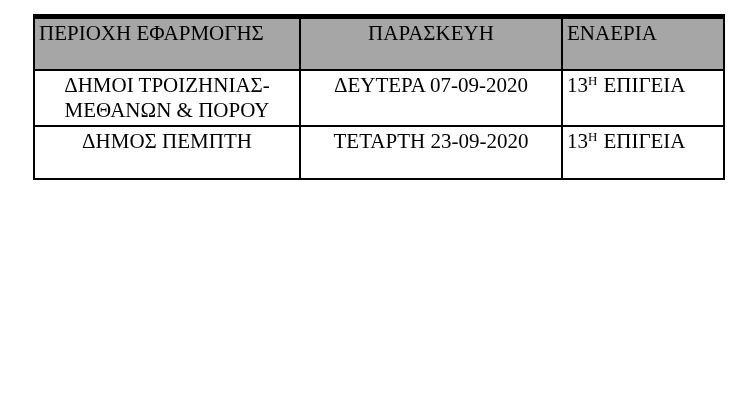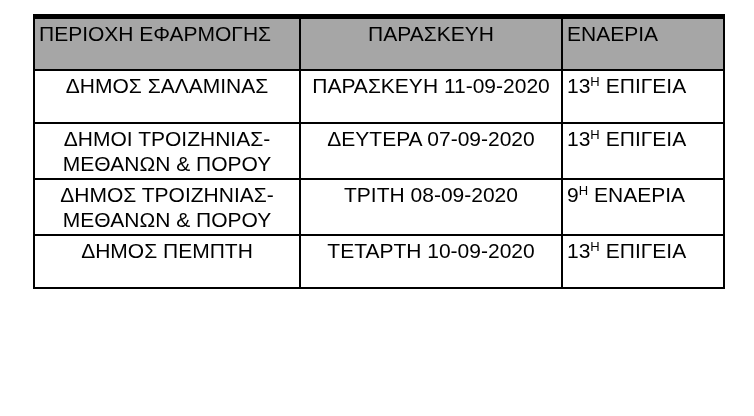--- a/index.html
+++ b/index.html
@@ -22,20 +22,21 @@
     position: absolute;
     left: 33px;
     top: 14px;
   }
   table.schedule {
     border-collapse: collapse;
     table-layout: fixed;
     width: 690px;
     border: 2px solid var(--border-color);
     border-top: 5px solid var(--border-color);
+    font-family: Liberation Serif, serif;
   }
   col.c1 { width: 266px; }
   col.c2 { width: 262px; }
   col.c3 { width: 162px; }
   th, td {
     border: 2px solid var(--border-color);
     vertical-align: top;
     padding: 2px 4px;
     font-size: 21px;
     line-height: 25px;
@@ -75,36 +76,25 @@
     </colgroup>
     <thead>
       <tr>
         <th>ΠΕΡΙΟΧΗ ΕΦΑΡΜΟΓΗΣ</th>
         <th class="center">ΠΑΡΑΣΚΕΥΗ</th>
         <th>ΕΝΑΕΡΙΑ</th>
       </tr>
     </thead>
     <tbody>
       <tr>
-        <td class="area">ΔΗΜΟΣ ΣΑΛΑΜΙΝΑΣ</td>
-        <td class="date">ΠΑΡΑΣΚΕΥΗ 11-09-2020</td>
-        <td class="app"><span>13</span><sup>Η</sup><span class="method">ΕΠΙΓΕΙΑ</span></td>
-      </tr>
-      <tr>
         <td class="area">ΔΗΜΟΙ ΤΡΟΙΖΗΝΙΑΣ-
 ΜΕΘΑΝΩΝ &amp; ΠΟΡΟΥ</td>
         <td class="date">ΔΕΥΤΕΡΑ 07-09-2020</td>
         <td class="app"><span>13</span><sup>Η</sup><span class="method">ΕΠΙΓΕΙΑ</span></td>
       </tr>
       <tr>
-        <td class="area">ΔΗΜΟΣ ΤΡΟΙΖΗΝΙΑΣ-
-ΜΕΘΑΝΩΝ &amp; ΠΟΡΟΥ</td>
-        <td class="date">ΤΡΙΤΗ 08-09-2020</td>
-        <td class="app"><span>9</span><sup>Η</sup><span class="method">ΕΝΑΕΡΙΑ</span></td>
-      </tr>
-      <tr>
         <td class="area">ΔΗΜΟΣ ΠΕΜΠΤΗ</td>
-        <td class="date">ΤΕΤΑΡΤΗ 10-09-2020</td>
+        <td class="date">ΤΕΤΑΡΤΗ 23-09-2020</td>
         <td class="app"><span>13</span><sup>Η</sup><span class="method">ΕΠΙΓΕΙΑ</span></td>
       </tr>
     </tbody>
   </table>
 </div>
 
 </body></html>

